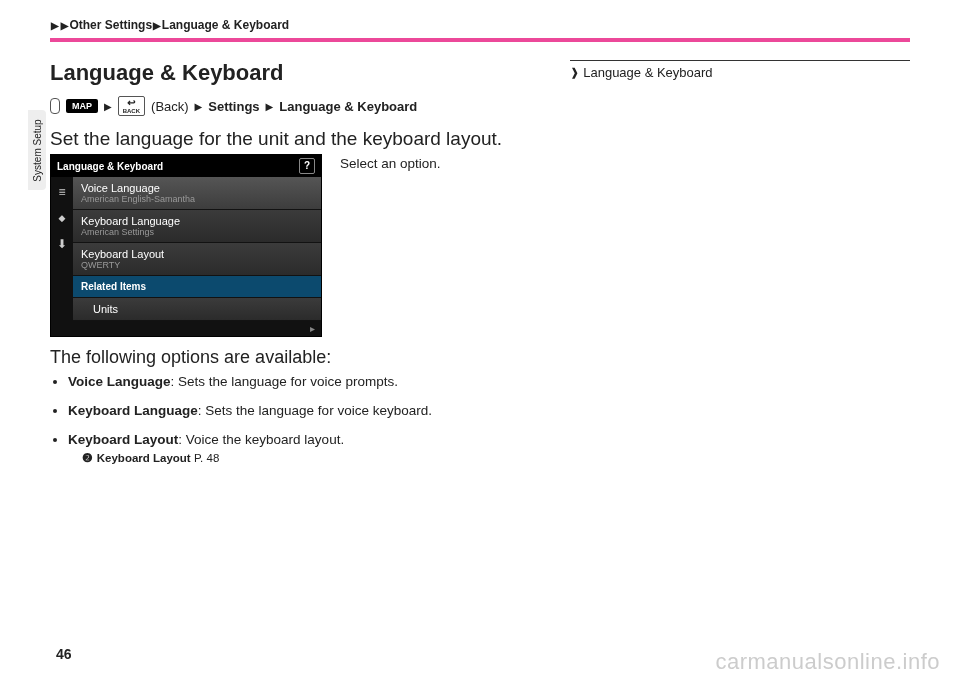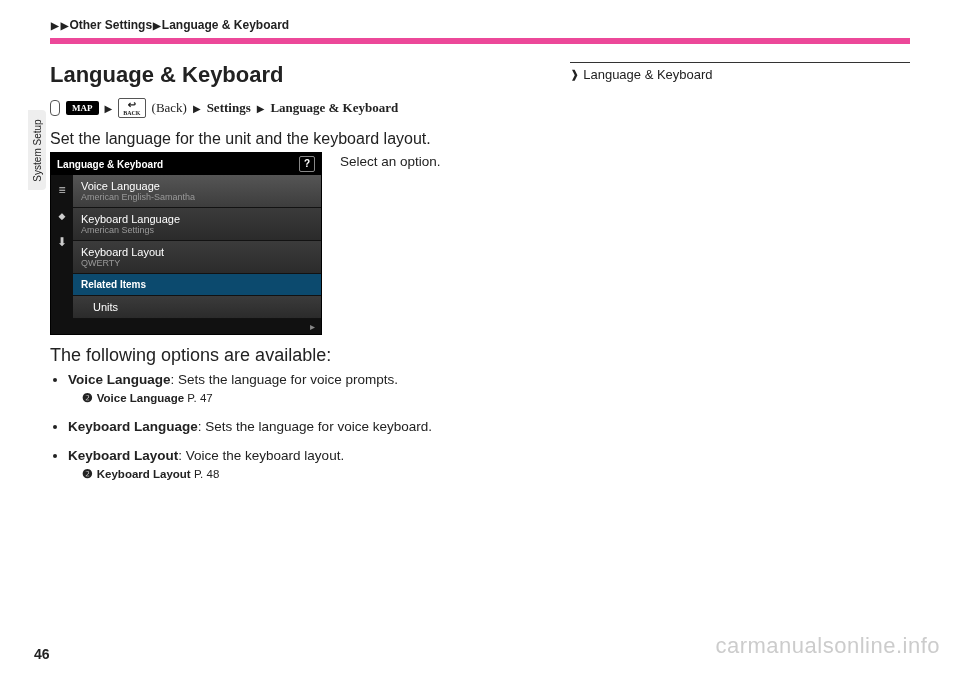--- a/index.html
+++ b/index.html
@@ -14,21 +14,21 @@
     overflow: hidden;
   }
   .page {
     box-sizing: border-box;
     padding: 18px 50px 20px 50px;
   }
   .breadcrumb {
     font-size: 12px;
     font-weight: bold;
     color: #222;
-    border-bottom: 6px solid #ec4899;
+    border-bottom: 4px solid #ec4899;
     padding-bottom: 6px;
     margin-bottom: 18px;
   }
   .breadcrumb .tri { margin: 0 1px; }
   .side-tab {
     position: absolute;
     left: 28px;
     top: 110px;
     width: 18px;
     height: 80px;
@@ -56,21 +56,20 @@
     font-weight: bold;
     margin: 0 0 10px 0;
   }
   .navpath {
     font-size: 13px;
     display: flex;
     align-items: center;
     gap: 6px;
     flex-wrap: wrap;
     margin-bottom: 12px;
-    font-family: Liberation Serif, serif;
   }
   .btn-map {
     display: inline-block;
     background: #000;
     color: #fff;
     font-size: 9px;
     font-weight: bold;
     padding: 2px 6px;
     border-radius: 2px;
   }
@@ -87,21 +86,21 @@
   }
   .btn-back .arrow { font-size: 10px; line-height: 1; }
   .mic {
     display: inline-block;
     width: 8px; height: 14px;
     border: 1px solid #555;
     border-radius: 4px;
     position: relative;
   }
   .tri { font-size: 10px; }
-  .intro { font-size: 16px; margin: 6px 0 4px 0; }
+  .intro { font-size: 19px; margin: 6px 0 4px 0; }
   .shot-row { display: flex; gap: 18px; align-items: flex-start; }
   .screenshot {
     width: 270px;
     background: #2a2a2a;
     color: #ddd;
     font-size: 10px;
     border: 1px solid #000;
   }
   .shot-header {
     background: #000;
@@ -165,29 +164,29 @@
     font-size: 11px;
     border: 0;
   }
   .sidebox-body {
     font-size: 12.5px;
     line-height: 1.55;
     padding-left: 10px;
   }
   .page-number {
     position: absolute;
-    left: 34px;
+    left: 56px;
     bottom: 16px;
     font-size: 14px;
     font-weight: bold;
   }
   .watermark {
     position: absolute;
     right: 20px;
-    bottom: 19px;
+    bottom: 3px;
     font-size: 22px;
     color: #ccc;
     letter-spacing: 0.5px;
     font-family: Arial, sans-serif;
   }
 </style>
 </head>
 <body>
 
 <div class="page">
@@ -257,21 +256,20 @@
             </div>
           </div>
         </div>
         <div class="instruction">Select an option.</div>
       </div>
 
       <p class="listhead">The following options are available:</p>
       <ul class="opts">
         <li>
           <b>Voice Language</b><span>: Sets the language for voice prompts.</span>
-          <span class="ref"><span class="link-icon">❷</span><b>Voice Language</b> <span>P. 47</span></span>
         </li>
         <li>
           <b>Keyboard Language</b><span>: Sets the language for voice keyboard.</span>
         </li>
         <li>
           <b>Keyboard Layout</b><span>: Voice the keyboard layout.</span>
           <span class="ref"><span class="link-icon">❷</span><b>Keyboard Layout</b> <span>P. 48</span></span>
         </li>
       </ul>
     </div>

